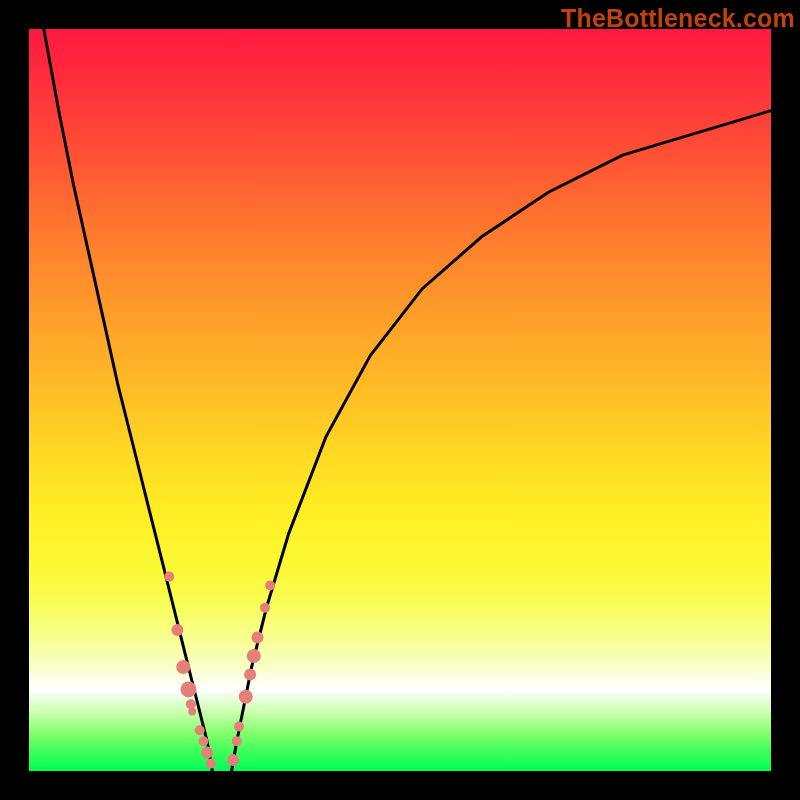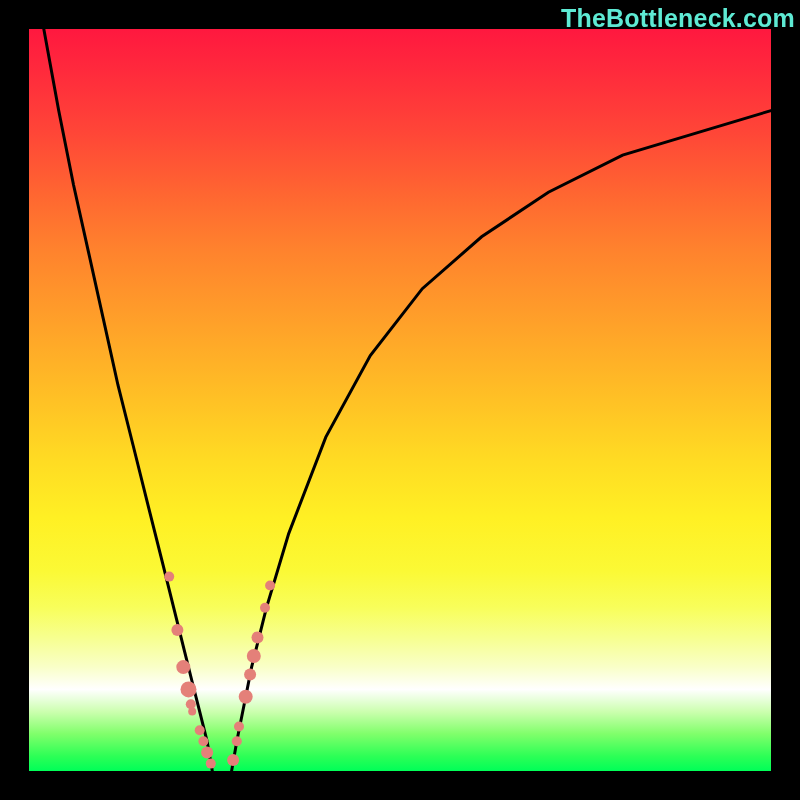--- a/index.html
+++ b/index.html
@@ -19,21 +19,21 @@
   #f8fe5b 78%,
   #f7ff8f 82%,
   #f9ffc8 86%,
   #ffffff 89%,
   #ccffaf 92%,
   #80ff6b 95%,
   #2dff56 98%,
   #00ff58 100%);
 }
 svg{position:absolute;left:0;top:0}
-.watermark{position:absolute;right:5px;top:4px;color:#5eead4;font-size:25px;font-weight:600;letter-spacing:0.2px}
+.watermark{position:absolute;right:5px;top:4px;color:#c2410c;font-size:25px;font-weight:600;letter-spacing:0.2px}
 </style>
 </head>
 <body>
 
 <div class="frame">
   <div class="plot"></div>
 
   <svg width="800" height="800">
     <g id="curves">
         <path d="M43.8 29.0 L58.7 110.6 L73.5 184.8 L88.4 251.6 L103.2 318.4 L118.0 385.2 L132.9 444.5 L147.7 503.9 L162.6 563.2 L177.4 622.6 L184.8 652.3 L192.2 682.0 L199.7 711.6 L207.1 741.3 L212.3 771.0 " fill="none" stroke="#000000" stroke-width="3" stroke-linecap="round"></path>

